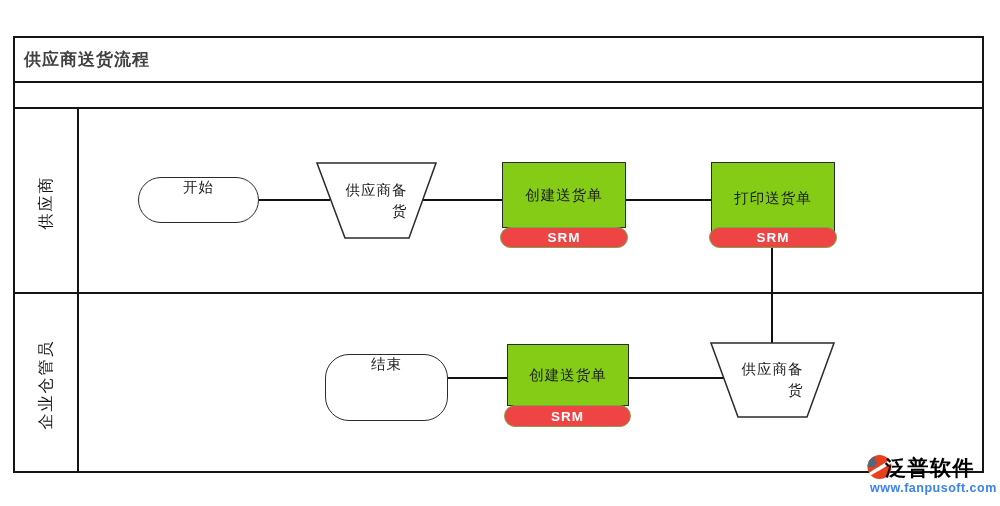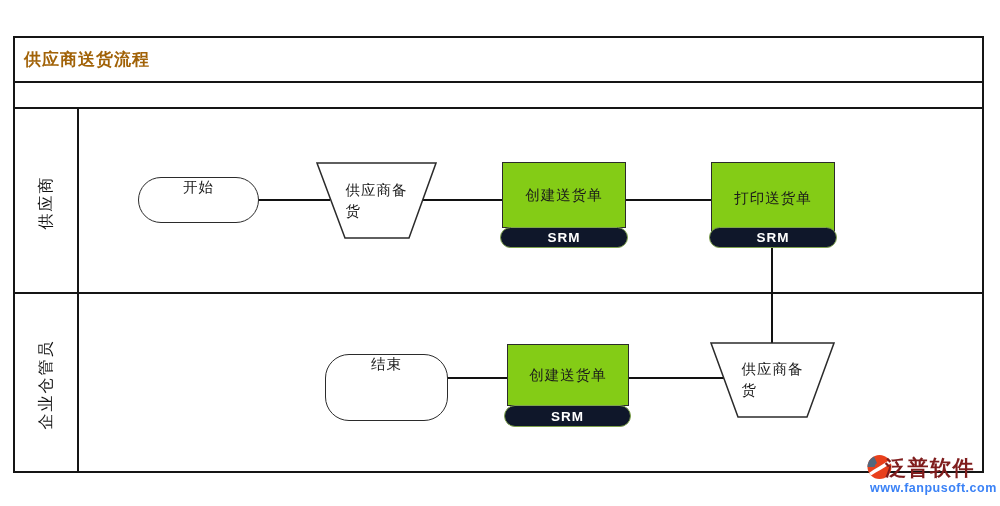--- a/index.html
+++ b/index.html
@@ -7,51 +7,51 @@
               font-family:"Liberation Sans","DejaVu Sans",sans-serif; }
   #stage { position:relative; width:1000px; height:506px; background:#fff; overflow:hidden; }
 
   
   .frame { position:absolute; left:13px; top:36px; width:971px; height:437px;
            border:2px solid #151515; z-index:0; }
   .hline { position:absolute; height:2px; background:#151515; z-index:0; }
   .vline { position:absolute; width:2px;  background:#151515; z-index:0; }
 
   .title { position:absolute; left:24px; top:48px; font-size:17px; font-weight:700;
-           color:#a16207; letter-spacing:1px; z-index:2; }
+           color:#404040; letter-spacing:1px; z-index:2; }
 
   .lane-label { position:absolute; width:120px; text-align:center; font-size:16px;
                 color:#111; transform:rotate(-90deg); transform-origin:center;
                 z-index:2; letter-spacing:2px; }
 
   
   .conn-h { position:absolute; height:2px; background:#121212; z-index:1; }
   .conn-v { position:absolute; width:2px;  background:#121212; z-index:1; }
 
   
   .node-text { font-size:14.5px; color:#1a1a1a; letter-spacing:1px; }
   .stadium { position:absolute; background:#fff; border:1.5px solid #2b2b2b;
              border-radius:24px; display:flex; align-items:flex-start; justify-content:center;
              z-index:2; }
   .proc { position:absolute; background:#84cc16; border:1.5px solid #2b2b2b;
           display:flex; align-items:center; justify-content:center; z-index:2; }
   .trap { position:absolute; z-index:2; }
   .trap svg { position:absolute; left:0; top:0; width:100%; height:100%; }
   .trap .trap-label { position:absolute; left:50%; top:50%; transform:translate(-50%,-50%);
-                      width:62px; text-align:left; line-height:1.45; }
-  .badge { position:absolute; background:#0f172a; border:1px solid #7fa24d;
+                      width:62px; text-align:right; line-height:1.45; }
+  .badge { position:absolute; background:#ef4444; border:1px solid #7fa24d;
            border-radius:11px; display:flex; align-items:center; justify-content:center;
            color:#ffffff; font-size:13.5px; font-weight:700; letter-spacing:1px; z-index:3; }
 
   
   .logo { position:absolute; left:864px; top:452px; width:136px; height:50px; z-index:4; }
   .logo-row { position:relative; height:30px; }
   .logo-icon { position:absolute; left:2px; top:2px; width:26px; height:26px; }
   .logo-name { position:absolute; left:21px; top:2px; font-size:21px; font-weight:700;
-               color:#7f1d1d; letter-spacing:1.5px; white-space:nowrap; }
+               color:#000000; letter-spacing:1.5px; white-space:nowrap; }
   .logo-url { position:absolute; left:6px; top:29px; font-size:12.5px; font-weight:700;
               color:#3b82f6; letter-spacing:0.5px; white-space:nowrap; }
 </style>
 </head>
 <body>
 
 <div id="stage">
 
   <div class="frame"></div>
   <div class="hline" style="left:13px; top:81px;  width:971px;"></div>

